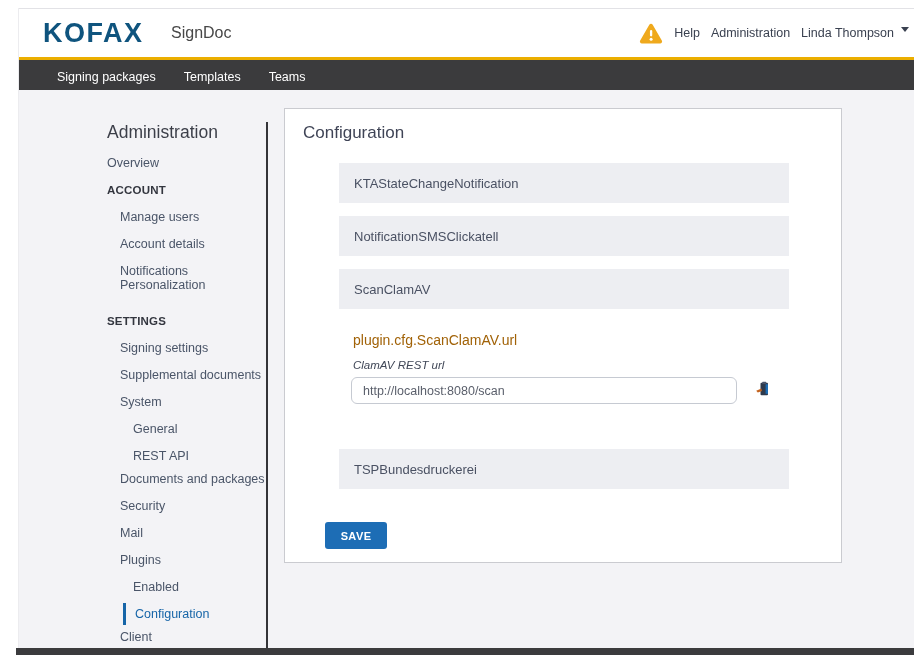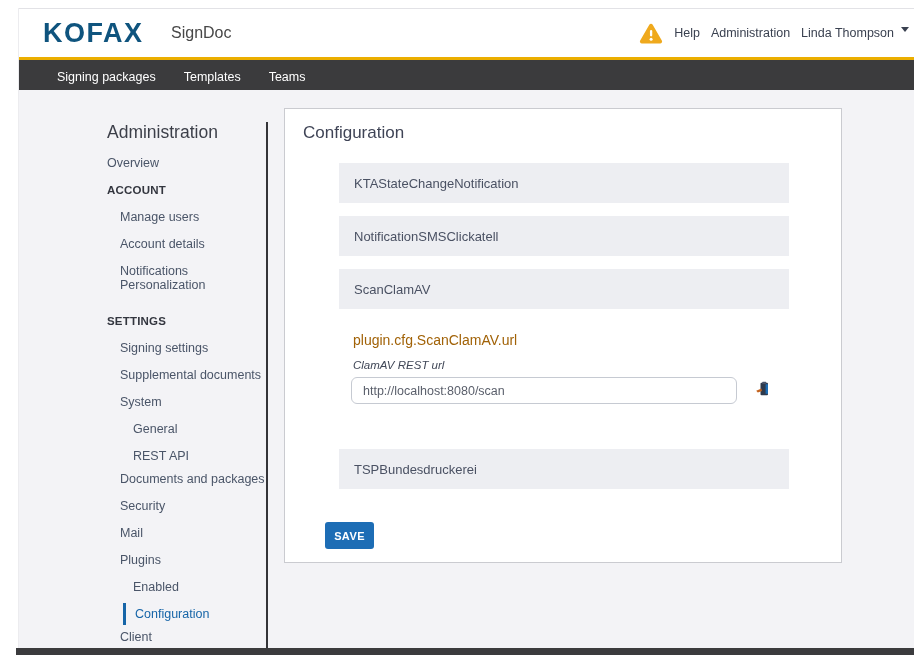--- a/index.html
+++ b/index.html
@@ -54,21 +54,21 @@
   .acc-1 { top:54px; } .acc-2 { top:107px; } .acc-3 { top:160px; } .acc-4 { top:340px; }
 
   .plugin-heading { position:absolute; left:68px; top:223px; font-size:14px; color:#a16207; }
   .field-label { position:absolute; left:68px; top:250px; font-size:11.5px; color:#3F4656;font-style:italic; }
   .url-input { position:absolute; left:66px; top:268px; width:386px; height:27px;
                border:1px solid #C6CAD2; border-radius:6px; padding:0 11px; font-size:12.5px;
                color:#5A5F6B; background:#fff; font-family:"Liberation Sans", sans-serif; outline:none; }
   .reset-btn { position:absolute; left:470px; top:272px; width:16px; height:16px; cursor:pointer;
                background:none; border:none; padding:0; }
 
-  .save-btn { position:absolute; left:40px; top:413px; width:49px; height:27px; background:#1D6DB5;
+  .save-btn { position:absolute; left:40px; top:413px; width:62px; height:27px; background:#1D6DB5;
               color:#fff; border:none; border-radius:3px; font-size:11px; font-weight:bold;
               letter-spacing:.4px; cursor:pointer; font-family:"Liberation Sans", sans-serif; }
 
   .bottombar { position:absolute; left:0; right:0; bottom:0; height:7px; background:#3B3B3D; }
 </style>
 </head>
 <body>
 
 <div class="page">
   <div class="frame-top"></div>

